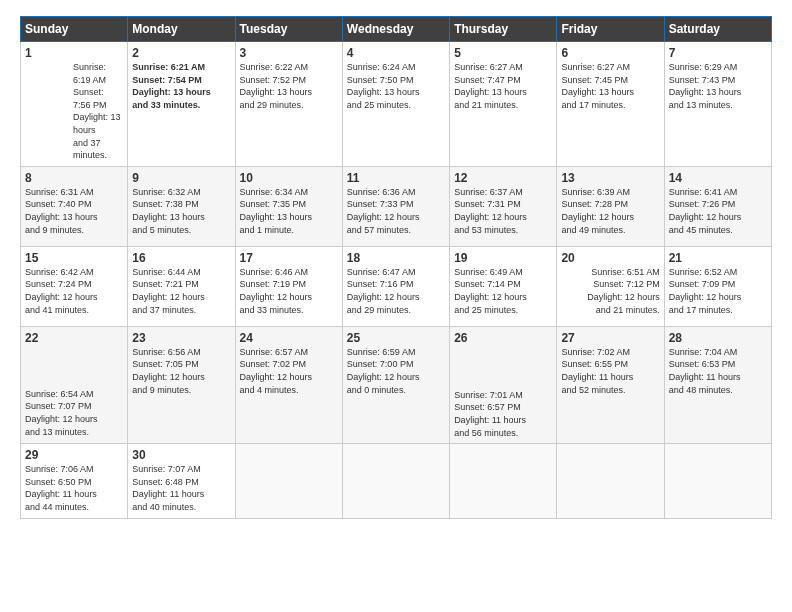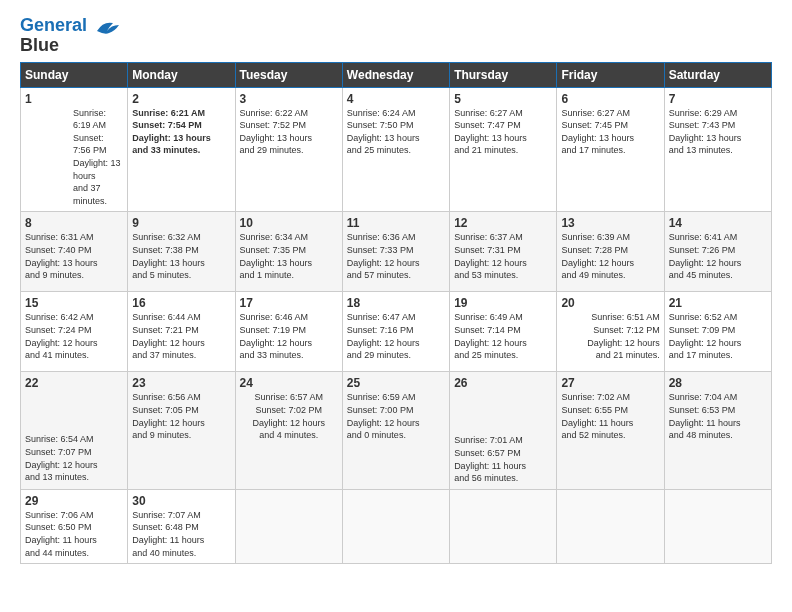--- a/index.html
+++ b/index.html
@@ -90,34 +90,20 @@
     }
     .last-row td {
       height: 68px;
       margin-left: 24px;
     }
   </style>
 </head>
 <body>
 
 <div class="container">
-  <div class="header-row">
-    <div class="logo">
-      <div style="display:flex;align-items:center;">
-        <span class="logo-text"><span>General</span><br>Blue</span>
-        <svg width="32" height="28" viewBox="0 0 32 28" style="margin-left:2px;margin-top:-10px;">
-          <path d="M8,14 Q14,4 24,6 Q20,10 18,14 Q22,8 30,8 Q26,14 20,16 Q16,18 8,14Z" fill="#1a6fb5"></path>
-        </svg>
-      </div>
-    </div>
-    <div class="title-block">
-      <div class="month-title"></div>
-      <div class="location"></div>
-    </div>
-  </div>
 
   <table class="calendar">
     <thead>
       <tr>
       <th>Sunday</th>
           <th>Monday</th>
           <th>Tuesday</th>
           <th>Wednesday</th>
           <th>Thursday</th>
           <th>Friday</th>
@@ -288,21 +274,21 @@
           </td>
           <td>
             <span class="day-num">23</span>
             <div class="day-info" style="white-space: pre-line;">Sunrise: 6:56 AM
 Sunset: 7:05 PM
 Daylight: 12 hours
 and 9 minutes.</div>
           </td>
           <td>
             <span class="day-num">24</span>
-            <div class="day-info" style="white-space: pre-line; text-align: center;">Sunrise: 6:57 AM
+            <div class="day-info" style="white-space: pre-line;">Sunrise: 6:57 AM
 Sunset: 7:02 PM
 Daylight: 12 hours
 and 4 minutes.</div>
           </td>
           <td>
             <span class="day-num">25</span>
             <div class="day-info" style="white-space: pre-line;">Sunrise: 6:59 AM
 Sunset: 7:00 PM
 Daylight: 12 hours
 and 0 minutes.</div>

